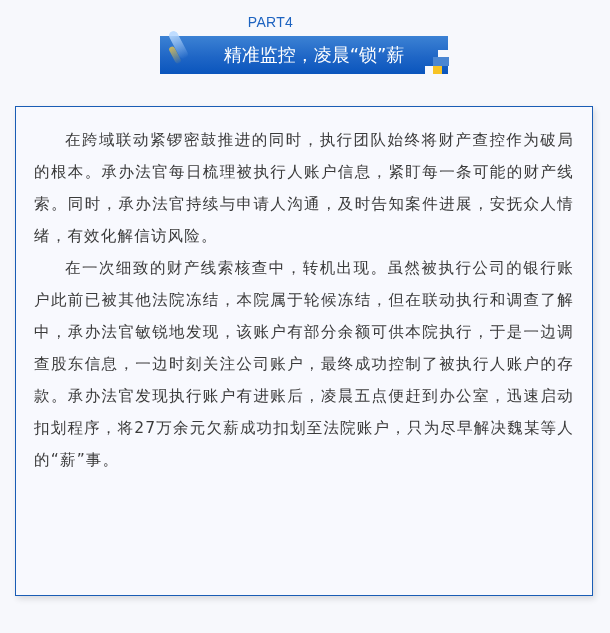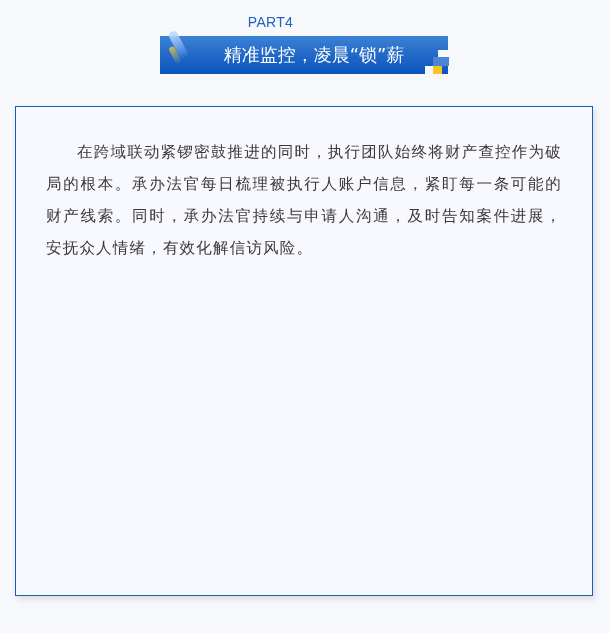--- a/index.html
+++ b/index.html
@@ -37,35 +37,36 @@
   .box {
     position: absolute; left: 15px; top: 106px; width: 576px; height: 488px;
     border: 1px solid #1a5db5; background: #f8f9fe;
     box-shadow: 2px 3px 6px rgba(0,0,0,0.12);
   }
   .content {
     position: absolute; left: 18px; top: 17px; width: 540px;
     color: #3a3a3a; font-size: 15.5px; line-height: 32px; text-align: justify;
     letter-spacing: 1.2px;
   }
-  .content p { margin: 12px; text-indent: 2em; }
+  .content p { margin: 0; text-indent: 2em; }
 </style>
 </head>
 <body>
 
 <div class="part-label">PART4</div>
 
 <div class="streak1"></div>
 <div class="banner">
   <div class="banner-title">精准监控，凌晨“锁”薪</div>
 </div>
 <div class="streak1"></div>
 <div class="streak2"></div>
 <div class="sq sq-white1"></div>
 <div class="sq sq-blue"></div>
 <div class="sq sq-white2"></div>
 <div class="sq sq-yellow"></div>
 
 <div class="box">
   <div class="content">
     <p>在跨域联动紧锣密鼓推进的同时，执行团队始终将财产查控作为破局的根本。承办法官每日梳理被执行人账户信息，紧盯每一条可能的财产线索。同时，承办法官持续与申请人沟通，及时告知案件进展，安抚众人情绪，有效化解信访风险。</p>
+    <p>在一次细致的财产线索核查中，转机出现。虽然被执行公司的银行账户此前已被其他法院冻结，本院属于轮候冻结，但在联动执行和调查了解中，承办法官敏锐地发现，该账户有部分余额可供本院执行，于是一边调查股东信息，一边时刻关注公司账户，最终成功控制了被执行人账户的存款。承办法官发现执行账户有进账后，凌晨五点便赶到办公室，迅速启动扣划程序，将27万余元欠薪成功扣划至法院账户，只为尽早解决魏某等人的“薪”事。</p>
   </div>
 </div>
 
 </body></html>

